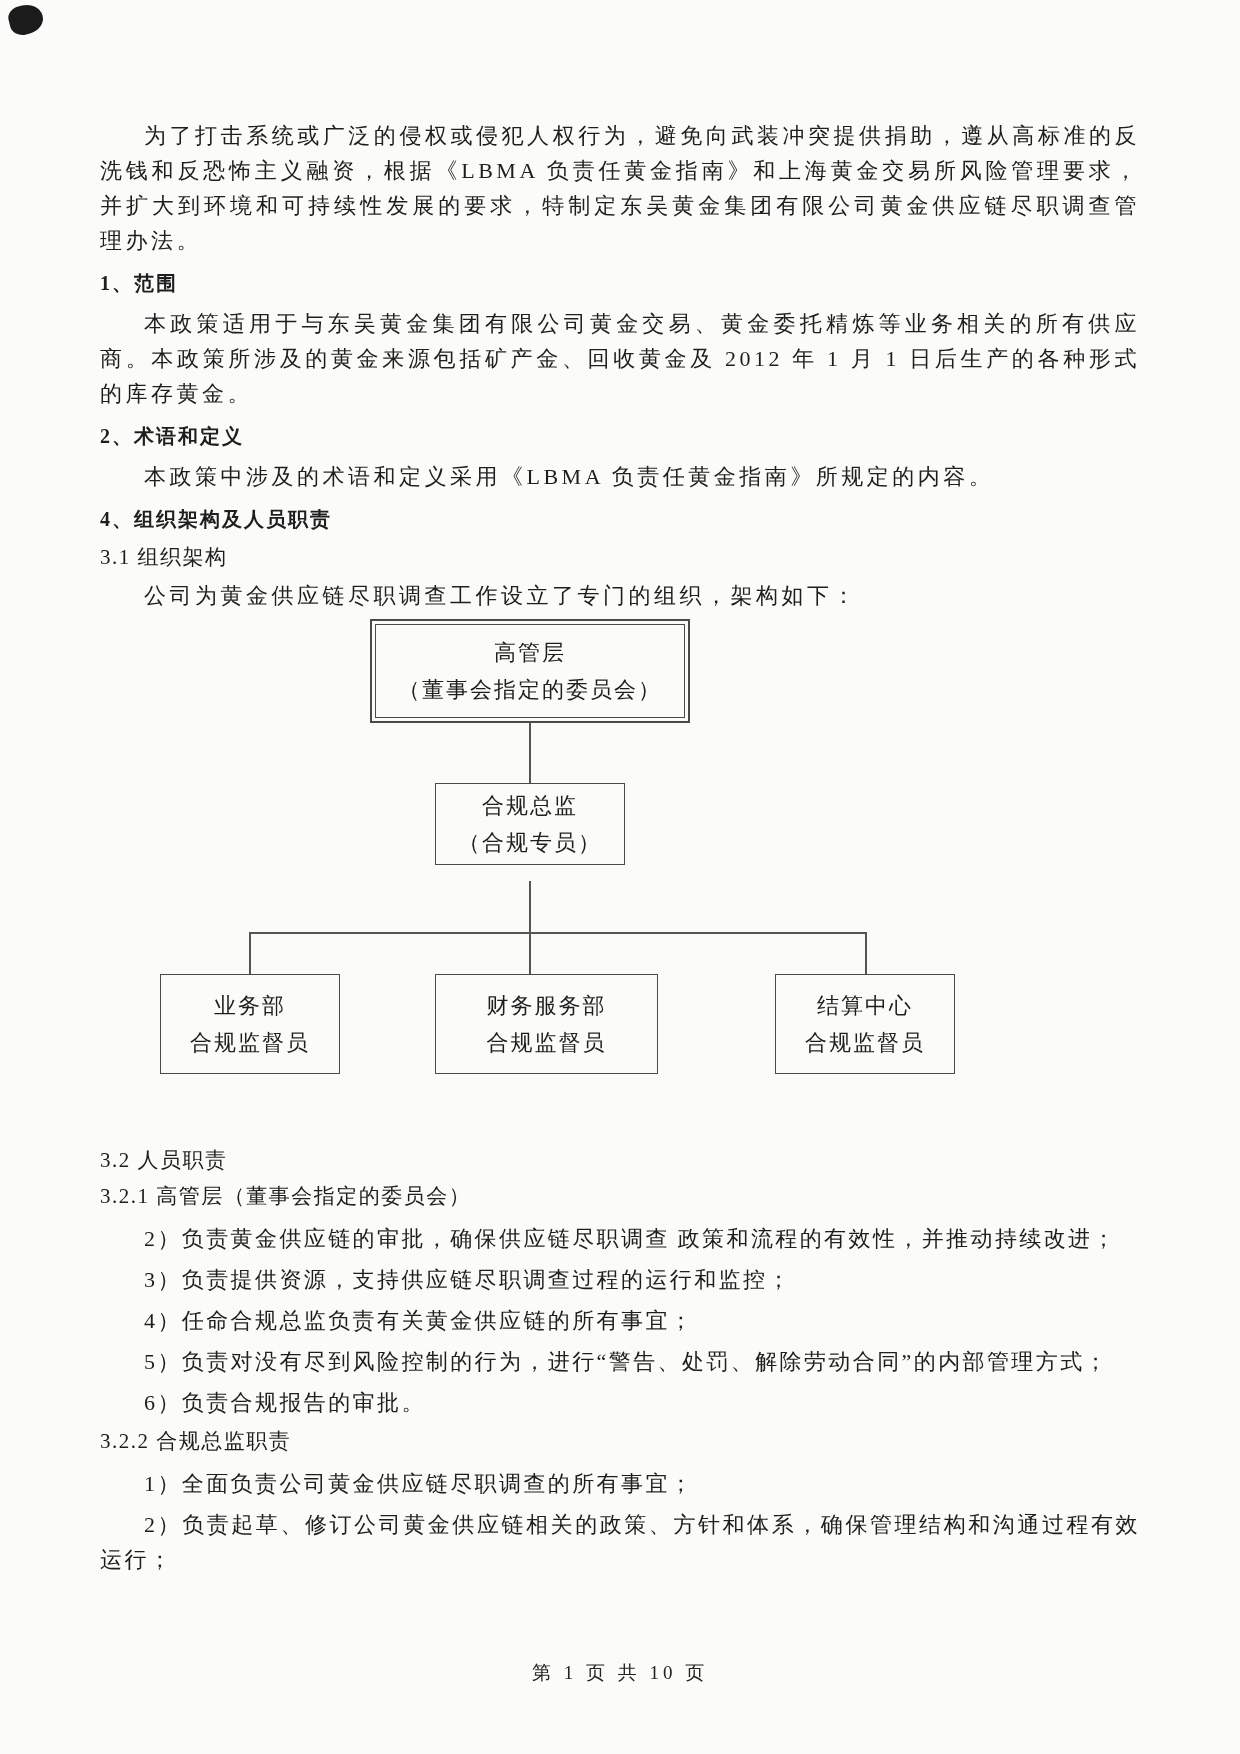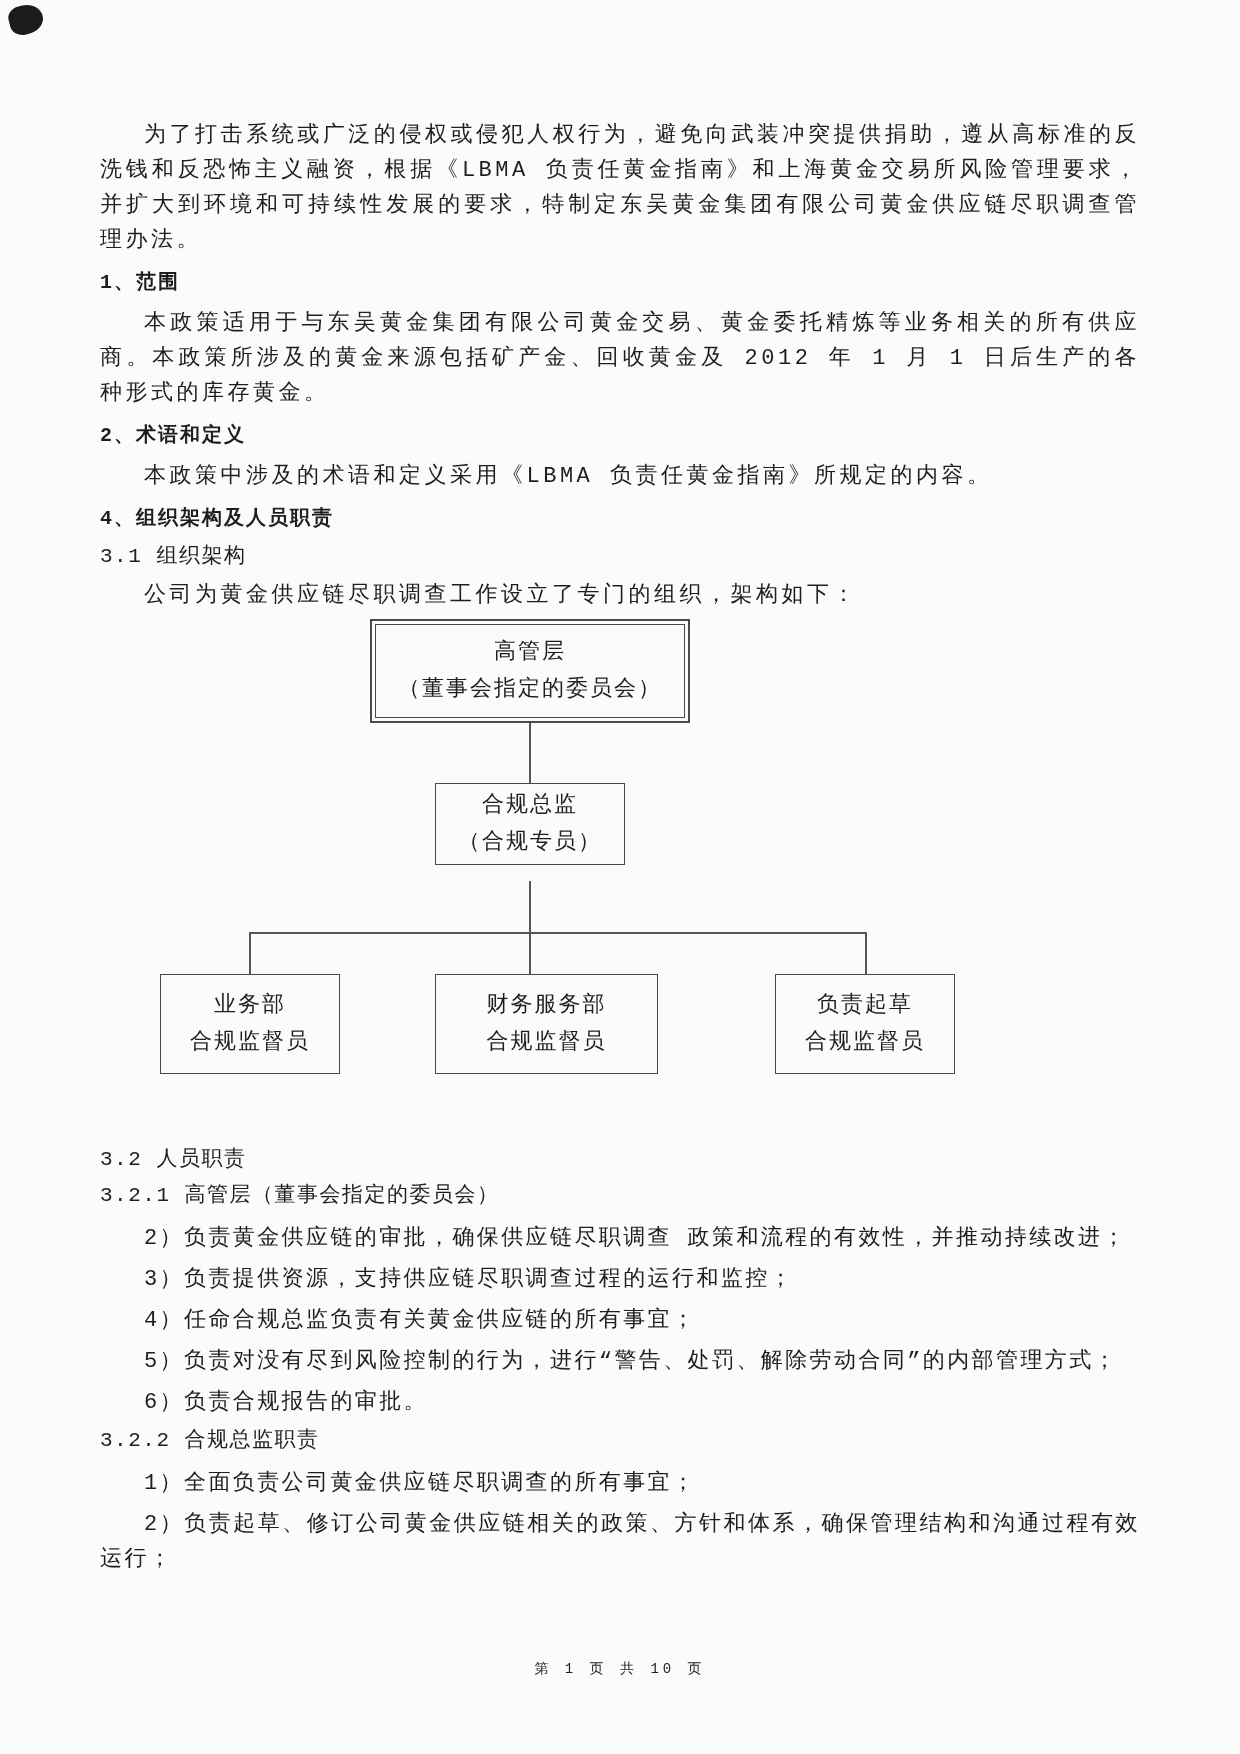--- a/index.html
+++ b/index.html
@@ -1,21 +1,21 @@
 <!DOCTYPE html>
 <html lang="zh"><head>
 <meta charset="utf-8">
 <style>
   html, body { margin: 0; padding: 0; background: #fbfbf9; }
   .page {
     position: relative;
     width: 1240px;
     height: 1754px;
     background: #fbfbf9;
-    font-family: Liberation Mono, monospace;
+    font-family: Liberation Serif, serif;
     color: #1e1e1e;
     overflow: hidden;
   }
   .content {
     position: relative;
     padding: 118px 100px 0 100px;
   }
   .para {
     margin: 0;
     font-size: 22px;
@@ -89,21 +89,21 @@
   .v1 { left: 429px; top: 110px; width: 2px; height: 60px; }
   .v2 { left: 429px; top: 268px; width: 2px; height: 93px; }
   .hl { left: 149px; top: 319px; width: 618px; height: 2px; }
   .vdl { left: 149px; top: 319px; width: 2px; height: 42px; }
   .vdr { left: 765px; top: 319px; width: 2px; height: 42px; }
   
   .footer {
     position: absolute;
     left: 0; top: 1660px; width: 100%;
     text-align: center;
-    font-size: 14px;
+    font-size: 19px;
     letter-spacing: 4px;
     color: #222;
   }
   
   .smudge {
     position: absolute;
     left: 9px; top: 5px; width: 34px; height: 29px;
     background: #1b1b1b;
     border-radius: 42% 58% 55% 45%;
     transform: rotate(-14deg);
@@ -152,21 +152,21 @@
 
       <div class="org-box org-box-b1">
         <div class="bline">业务部</div>
         <div class="bline">合规监督员</div>
       </div>
       <div class="org-box org-box-b2">
         <div class="bline">财务服务部</div>
         <div class="bline">合规监督员</div>
       </div>
       <div class="org-box org-box-b3">
-        <div class="bline">负责起草</div>
+        <div class="bline">结算中心</div>
         <div class="bline">合规监督员</div>
       </div>
     </div>
 
     <div class="sub sub-32">3.2 人员职责</div>
 
     <div class="sub sub-321">3.2.1 高管层（董事会指定的委员会）</div>
     <div>
       <p class="item">2）负责黄金供应链的审批，确保供应链尽职调查 政策和流程的有效性，并推动持续改进；</p>
       <p class="item">3）负责提供资源，支持供应链尽职调查过程的运行和监控；</p>

